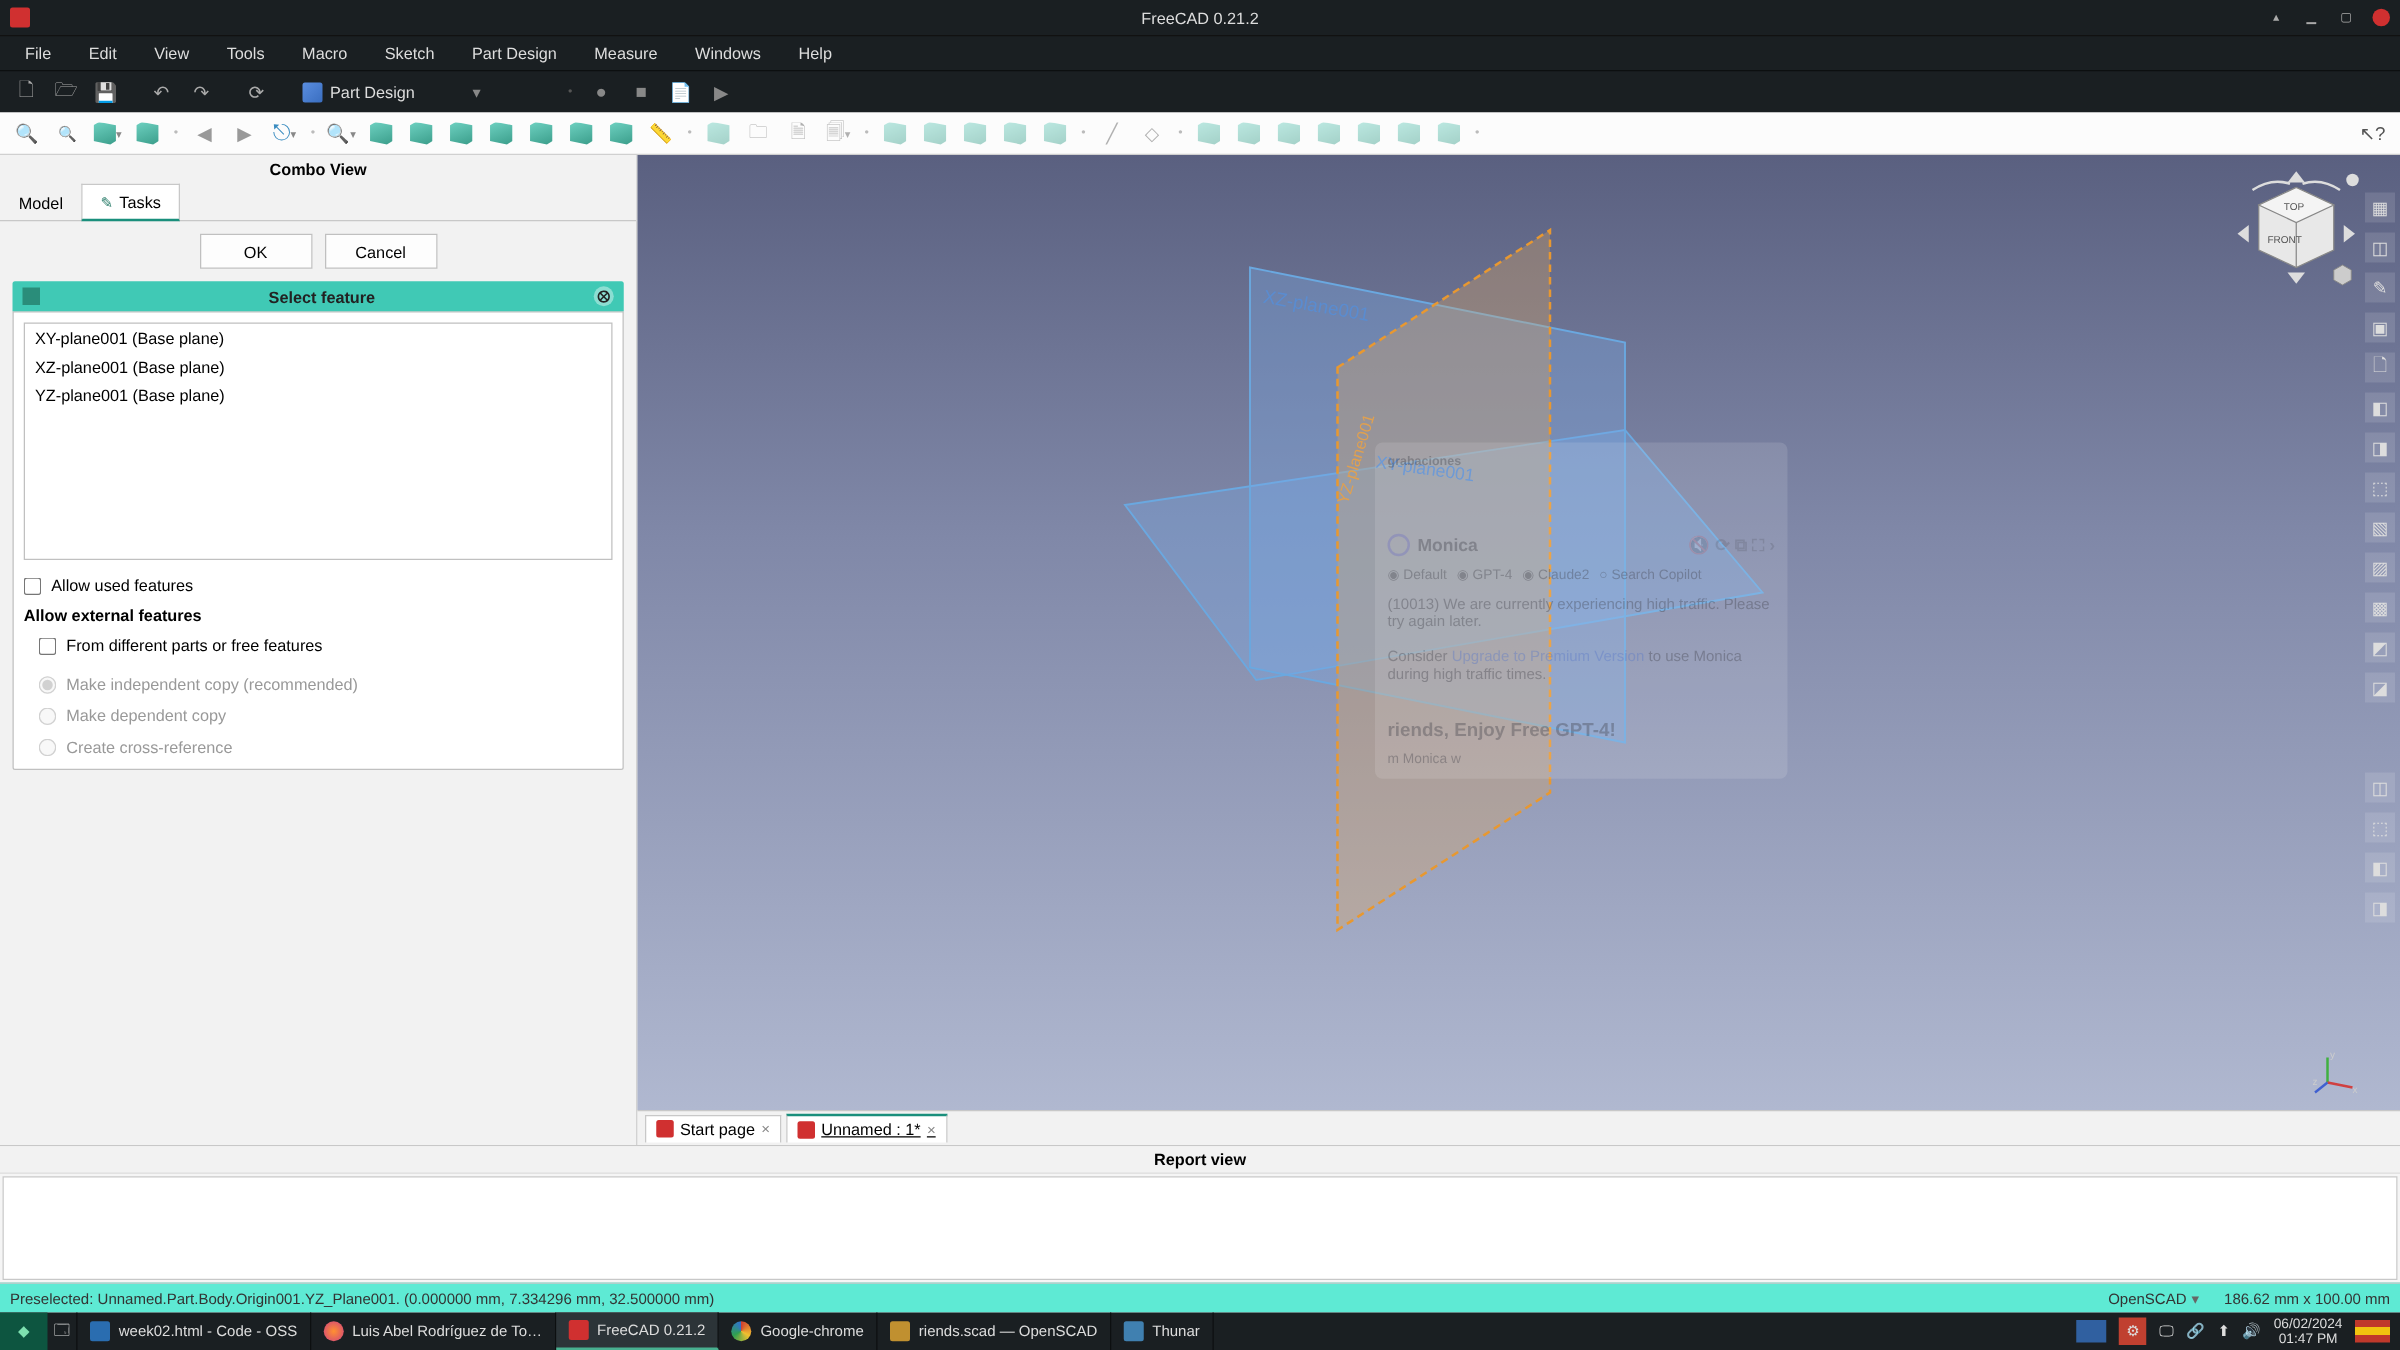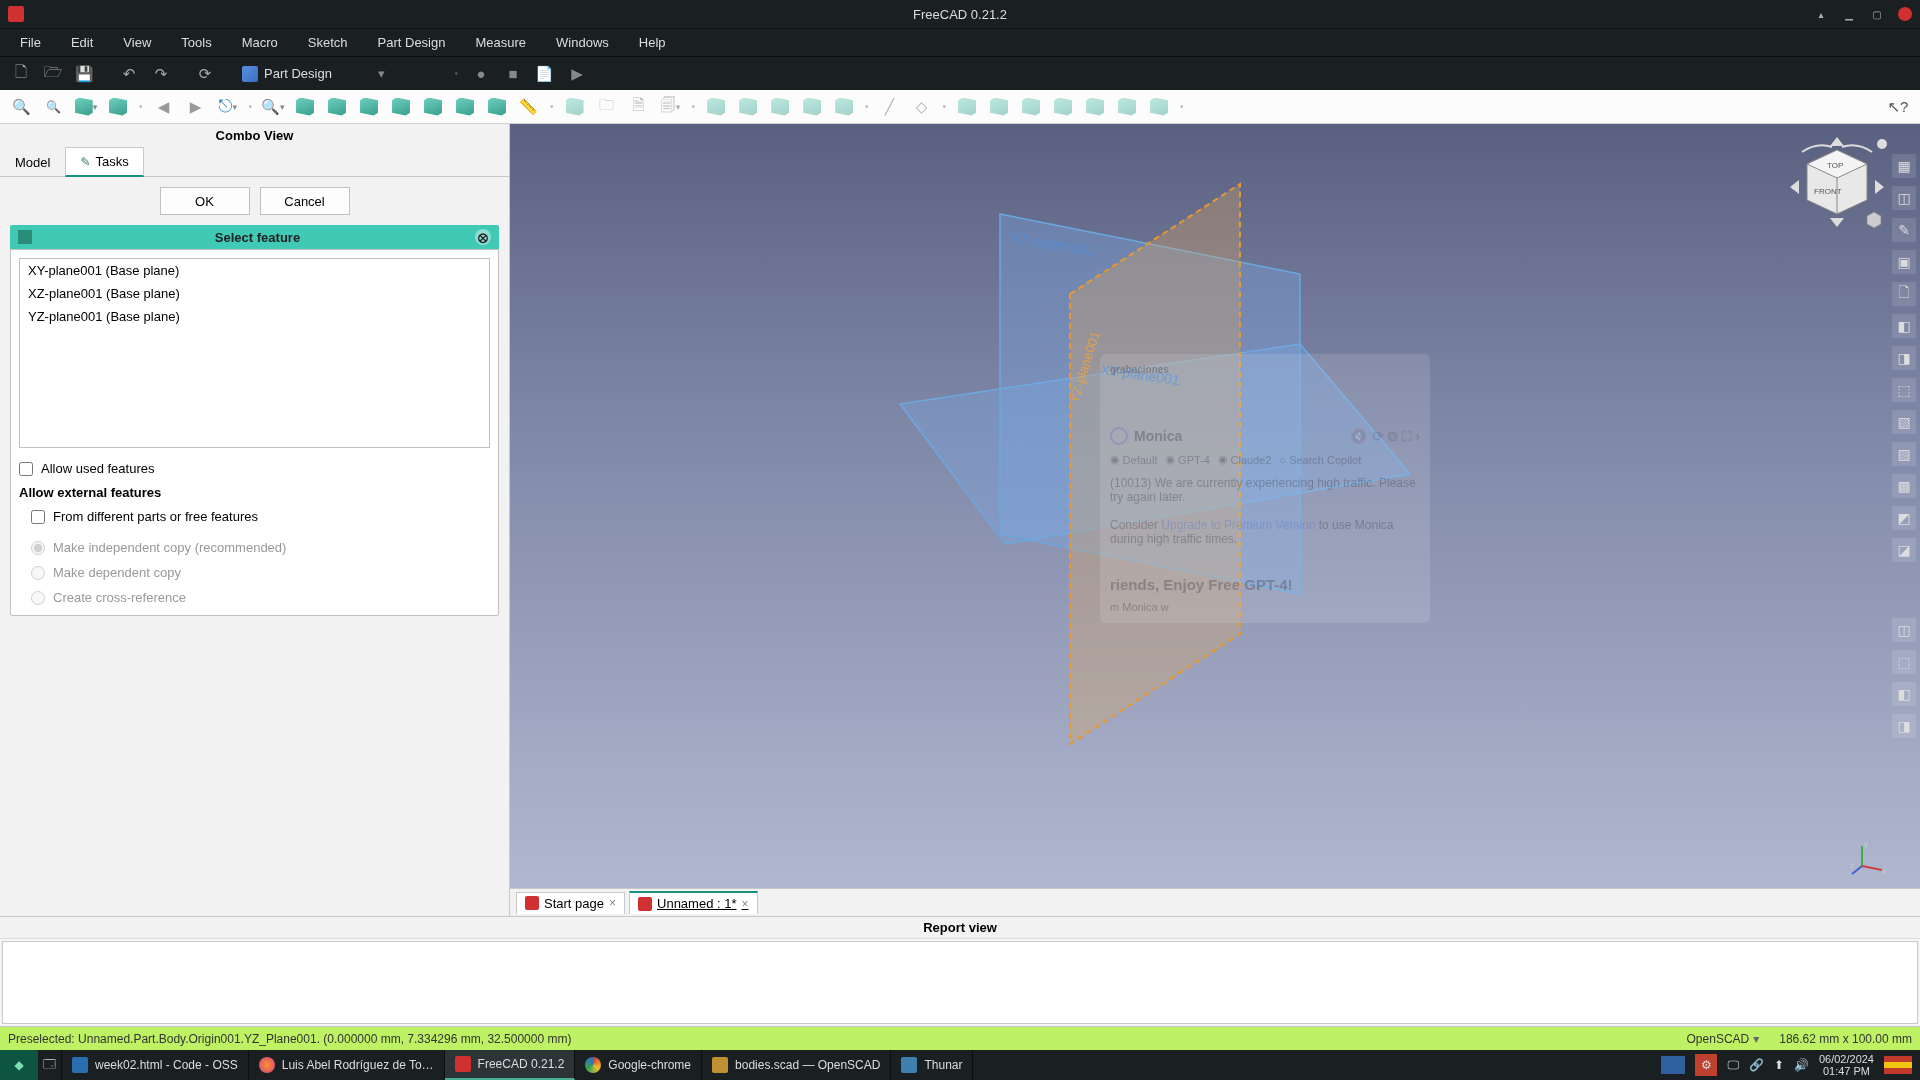--- a/index.html
+++ b/index.html
@@ -72,21 +72,21 @@
   .doc-tab.active { border-top: 2px solid #1a8f7c; text-decoration: underline; }
   .doc-tab .doc-icon { width: 14px; height: 14px; background:#d03030; border-radius:2px; }
   .doc-tab .close { font-size: 12px; color: #888; cursor: pointer; }
   
   
   .report { height: 110px; border-top: 1px solid #c8c8c8; display: flex; flex-direction: column; }
   .report-title { text-align: center; font-size: 13px; font-weight: 600; padding: 3px; background: #f2f2f2; border-bottom: 1px solid #ddd; position: relative; }
   .report-body { flex: 1; background: #fff; border: 1px solid #c8c8c8; margin: 2px; }
   
   
-  .status { height: 24px; background: #bef264; border-top: 1px solid #c8c8c8; display: flex; align-items: center; padding: 0 8px; font-size: 12px; color: #333; }
+  .status { height: 24px; background: #5eead4; border-top: 1px solid #c8c8c8; display: flex; align-items: center; padding: 0 8px; font-size: 12px; color: #333; }
   .status .right { margin-left: auto; display: flex; align-items: center; gap: 20px; }
   
   
   .taskbar { height: 30px; background: #1a1f22; display: flex; align-items: center; color: #ddd; font-size: 12px; }
   .taskbar .start { width: 38px; height: 30px; background: #0d5540; display: flex; align-items: center; justify-content: center; color: #7ee0b0; }
   .taskbar .task { display: flex; align-items: center; gap: 7px; padding: 0 10px; height: 30px; cursor: pointer; border-right: 1px solid #0c0f10; }
   .taskbar .task.active { background: #2c3438; border-bottom: 2px solid #48b090; }
   .taskbar .task .ticon { width: 16px; height: 16px; border-radius: 2px; }
   .taskbar .tray { margin-left: auto; display: flex; align-items: center; gap: 10px; padding: 0 8px; }
   .taskbar .clock { text-align: center; line-height: 1.1; font-size: 11px; }
@@ -429,21 +429,21 @@
   <div class="task active">
       <span class="ticon" style="background:#d03030;"></span>
       <span>FreeCAD 0.21.2</span>
     </div>
   <div class="task">
       <span class="ticon" style="background:conic-gradient(#d04030,#f0c030,#30a050,#3070d0);border-radius:50%;"></span>
       <span>Google-chrome</span>
     </div>
   <div class="task">
       <span class="ticon" style="background:#c09030;"></span>
-      <span>bodies.scad — OpenSCAD</span>
+      <span>riends.scad — OpenSCAD</span>
     </div>
   <div class="task">
       <span class="ticon" style="background:#4080b0;"></span>
       <span>Thunar</span>
     </div>
   <div class="tray">
     <span style="width:24px;height:18px;background:#3060a0;display:inline-block;"></span>
     <span style="width:22px;height:22px;background:#c04030;display:inline-flex;align-items:center;justify-content:center;">⚙</span>
     <span>🖵</span>
     <span>🔗</span>

